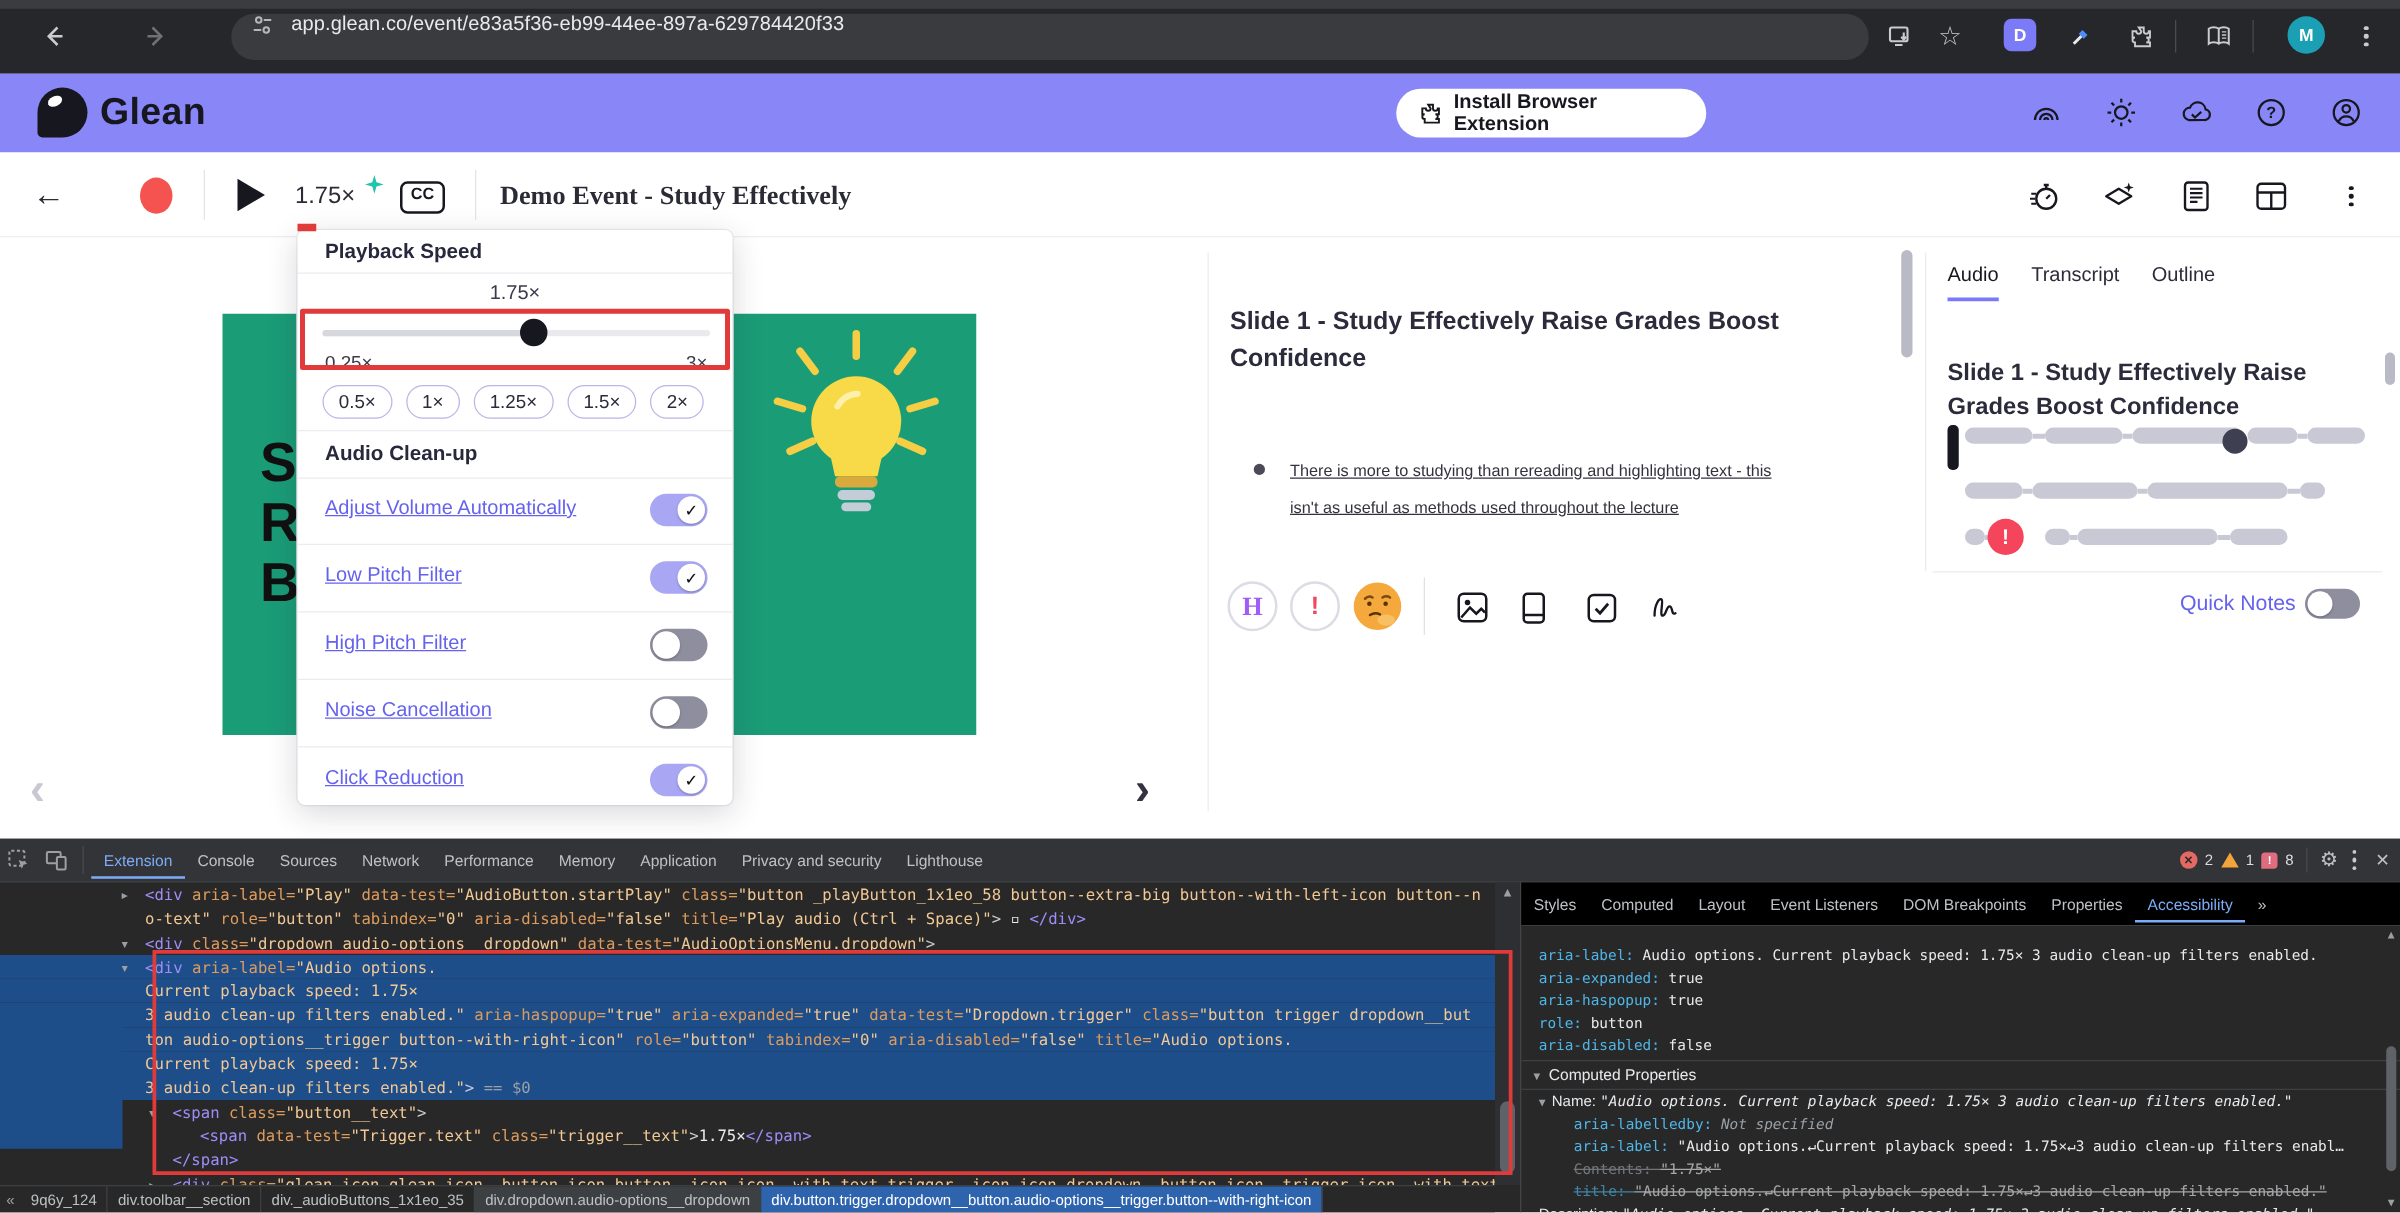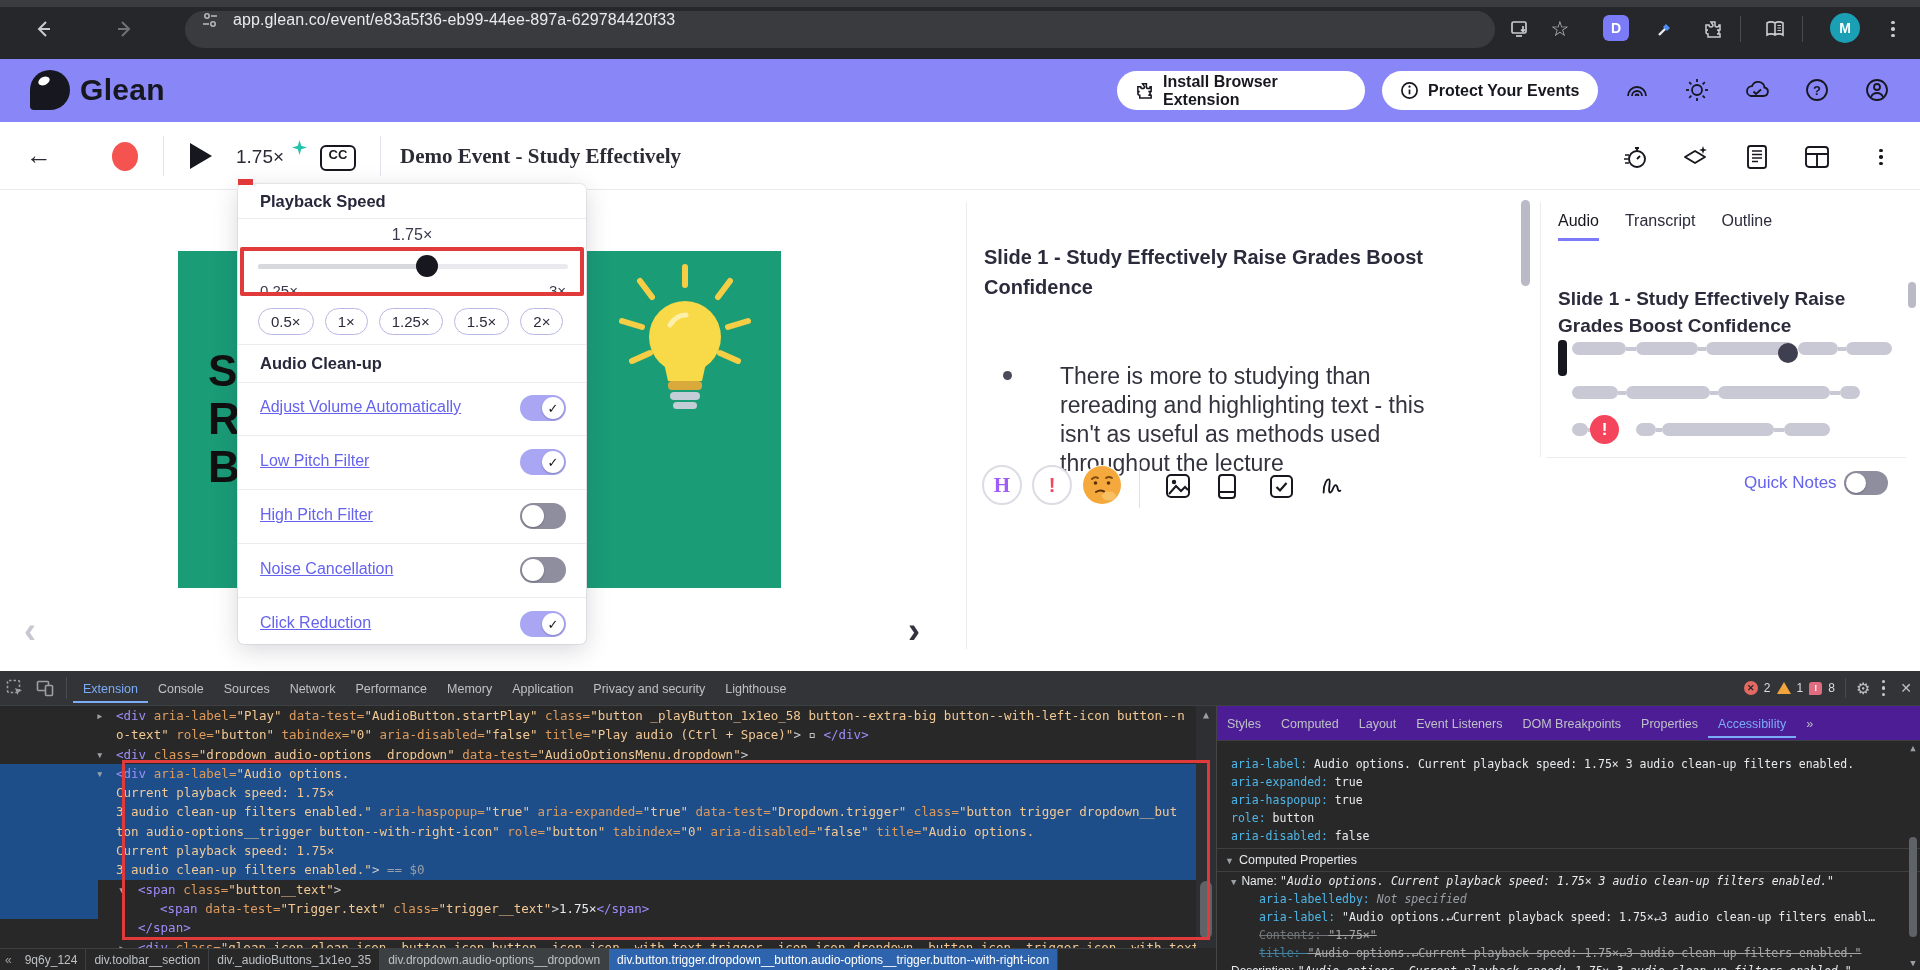--- a/index.html
+++ b/index.html
@@ -34,21 +34,21 @@
   #apptitle{position:absolute;left:400px;top:22px;font-size:21px;font-weight:600;color:#2B2B36;font-family:Liberation Serif, serif;}
   .ticon{position:absolute;top:20px;width:30px;height:30px;display:flex;align-items:center;justify-content:center;color:#17171F;}
   .kebab-dark i{background:#17171F;}
   
   #content{position:absolute;left:0;top:190px;width:1920px;height:481px;background:#fff;}
   #slide{position:absolute;left:178px;top:61px;width:603px;height:337px;background:#1A9C77;overflow:hidden;}
   .slideletter{position:absolute;left:30px;font-size:44px;font-weight:800;color:#101010;font-family:"Liberation Sans",sans-serif;}
   .chev{position:absolute;font-size:36px;font-weight:bold;}
   #notesheading{position:absolute;left:984px;top:52px;width:480px;font-size:20px;font-weight:700;color:#2B2B3B;line-height:30px;}
   #bulletdot{position:absolute;left:1003px;top:181px;width:9px;height:9px;border-radius:50%;background:#4A4A58;}
-  #bullettext{position:absolute;left:1060px;top:172px;width:405px;font-size:23px;color:#33333F;line-height:29px;}
+  #bullettext{position:absolute;left:1032px;top:172px;width:405px;font-size:13px;color:#33333F;line-height:29px;text-decoration:underline;}
   .scrollthumb{position:absolute;background:#B9BAC6;border-radius:5px;}
   .panel-vdiv{position:absolute;background:#ECECF0;width:1px;}
   
   .atab{display:inline-block;margin-right:26px;font-size:16px;color:#2B2B3B;padding-bottom:8px;}
   .atab.active{border-bottom:3px solid #7B79F7;color:#17171F;}
   #audioheading{position:absolute;left:1558px;top:95px;width:336px;font-size:19px;font-weight:700;color:#2B2B3B;line-height:27px;}
   .wrow{position:absolute;left:1572px;height:13px;display:flex;align-items:center;}
   .wp{height:13px;background:#C9C9D6;border-radius:7px;display:inline-block;}
   .wc{height:4px;background:#C9C9D6;display:inline-block;}
   #wcursor{position:absolute;left:1558px;top:150px;width:9px;height:36px;background:#17171F;border-radius:4px;}
@@ -111,21 +111,21 @@
   #gutterblue{position:absolute;left:0;top:97px;width:98px;height:116px;background:#1D4E8A;color:#E8EAED;font-size:13px;padding:2px 0 0 10px;box-sizing:border-box;}
   #redbox-code{position:absolute;left:122px;top:89px;width:1082px;height:174px;border:3px solid #E03A3A;z-index:5;}
   #codevsb{position:absolute;left:1196px;top:35px;width:20px;height:242px;background:#2E2F33;}
   #codevsb .arr{position:absolute;left:0;width:20px;text-align:center;color:#9AA0A6;font-size:10px;}
   #codevsb .thumb{position:absolute;left:4px;width:12px;background:#5F6368;border-radius:6px;}
   #crumbs{position:absolute;left:0;top:277px;width:1196px;height:22px;background:#282828;border-top:1px solid #3C4043;display:flex;align-items:stretch;font-family:"Liberation Sans",sans-serif;font-size:12px;color:#BDC1C6;box-sizing:border-box;overflow:hidden;}
   .crumb{display:flex;align-items:center;padding:0 8px;border-right:1px solid #3C4043;white-space:nowrap;}
   .crumb.gray{background:#3C4043;}
   .crumb.blue{background:#2E63AD;color:#fff;}
   #sidebar{position:absolute;left:1216px;top:35px;width:704px;height:264px;border-left:1px solid #454548;box-sizing:border-box;}
-  #sbtabs{position:absolute;left:0;top:0;width:100%;height:35px;background:#4c1d95;border-bottom:1px solid #3C4043;display:flex;align-items:center;box-sizing:border-box;}
+  #sbtabs{position:absolute;left:0;top:0;width:100%;height:35px;background:#000000;border-bottom:1px solid #3C4043;display:flex;align-items:center;box-sizing:border-box;}
   #a11y{position:absolute;left:0;top:45px;width:100%;padding:4px 0 0 0;}
   .ar{height:18px;line-height:18px;font-size:11.5px;white-space:nowrap;overflow:hidden;padding-left:14px;}
   .ar.ind{padding-left:42px;}
   .ak-c{color:#4FB6E8;}
   .ak-w{color:#E8EAED;font-family:"Liberation Sans",sans-serif;font-size:12px;}
   .av{color:#E8EAED;}
   .av.it{font-style:italic;}
   .av.dim{color:#9AA0A6;}
   .strike{text-decoration:line-through;opacity:.65;}
   .a11y-sec{height:22px;line-height:22px;border-top:1px solid #3C4043;border-bottom:1px solid #3C4043;color:#E8EAED;font-family:"Liberation Sans",sans-serif;font-size:12.5px;padding-left:8px;margin-top:3px;}
@@ -212,30 +212,20 @@
         <i></i>
       </div>
     <div id="gword">Glean</div>
     <div class="hpill" style="left:1117px;width:248px;">
       <span>
         <svg width="19" height="19" viewBox="0 0 20 20">
             <path d="M8 3 h4 v3 a2 2 0 0 0 4 0 v0 h1 v5 h-3 a2 2 0 0 1 0 4 h3 v3 h-12 v-3 a2 2 0 0 1 0 -4 h-2 v-5 h3 a2 2 0 0 0 4 0 z" stroke="#17171F" stroke-width="1.6" fill="none"></path>
           </svg>
       </span>
       <span>Install Browser Extension</span>
-    </div>
-    <div class="hpill" style="left:1382px;width:216px;">
-      <span>
-        <svg width="19" height="19" viewBox="0 0 20 20">
-            <circle cx="10" cy="10" r="8" stroke="#17171F" stroke-width="1.8" fill="none"></circle>
-            <path d="M10 9 V14" stroke="#17171F" stroke-width="1.8"></path>
-            <circle cx="10" cy="6" r="1.2" fill="#17171F"></circle>
-          </svg>
-      </span>
-      <span>Protect Your Events</span>
     </div>
     <div class="hicon" style="left:1623px;">
       <svg width="26" height="26" viewBox="0 0 26 26">
           <path d="M4 19 a9 9 0 0 1 18 0 M8 19 a5 5 0 0 1 10 0 M11.5 19 a1.5 1.5 0 0 1 3 0" stroke="#17171F" stroke-width="1.8" fill="none"></path>
         </svg>
     </div>
     <div class="hicon" style="left:1683px;">
       <svg width="26" height="26" viewBox="0 0 26 26">
           <circle cx="13" cy="13" r="5" stroke="#17171F" stroke-width="1.8" fill="none"></circle>
           <g stroke="#17171F" stroke-width="1.8">

